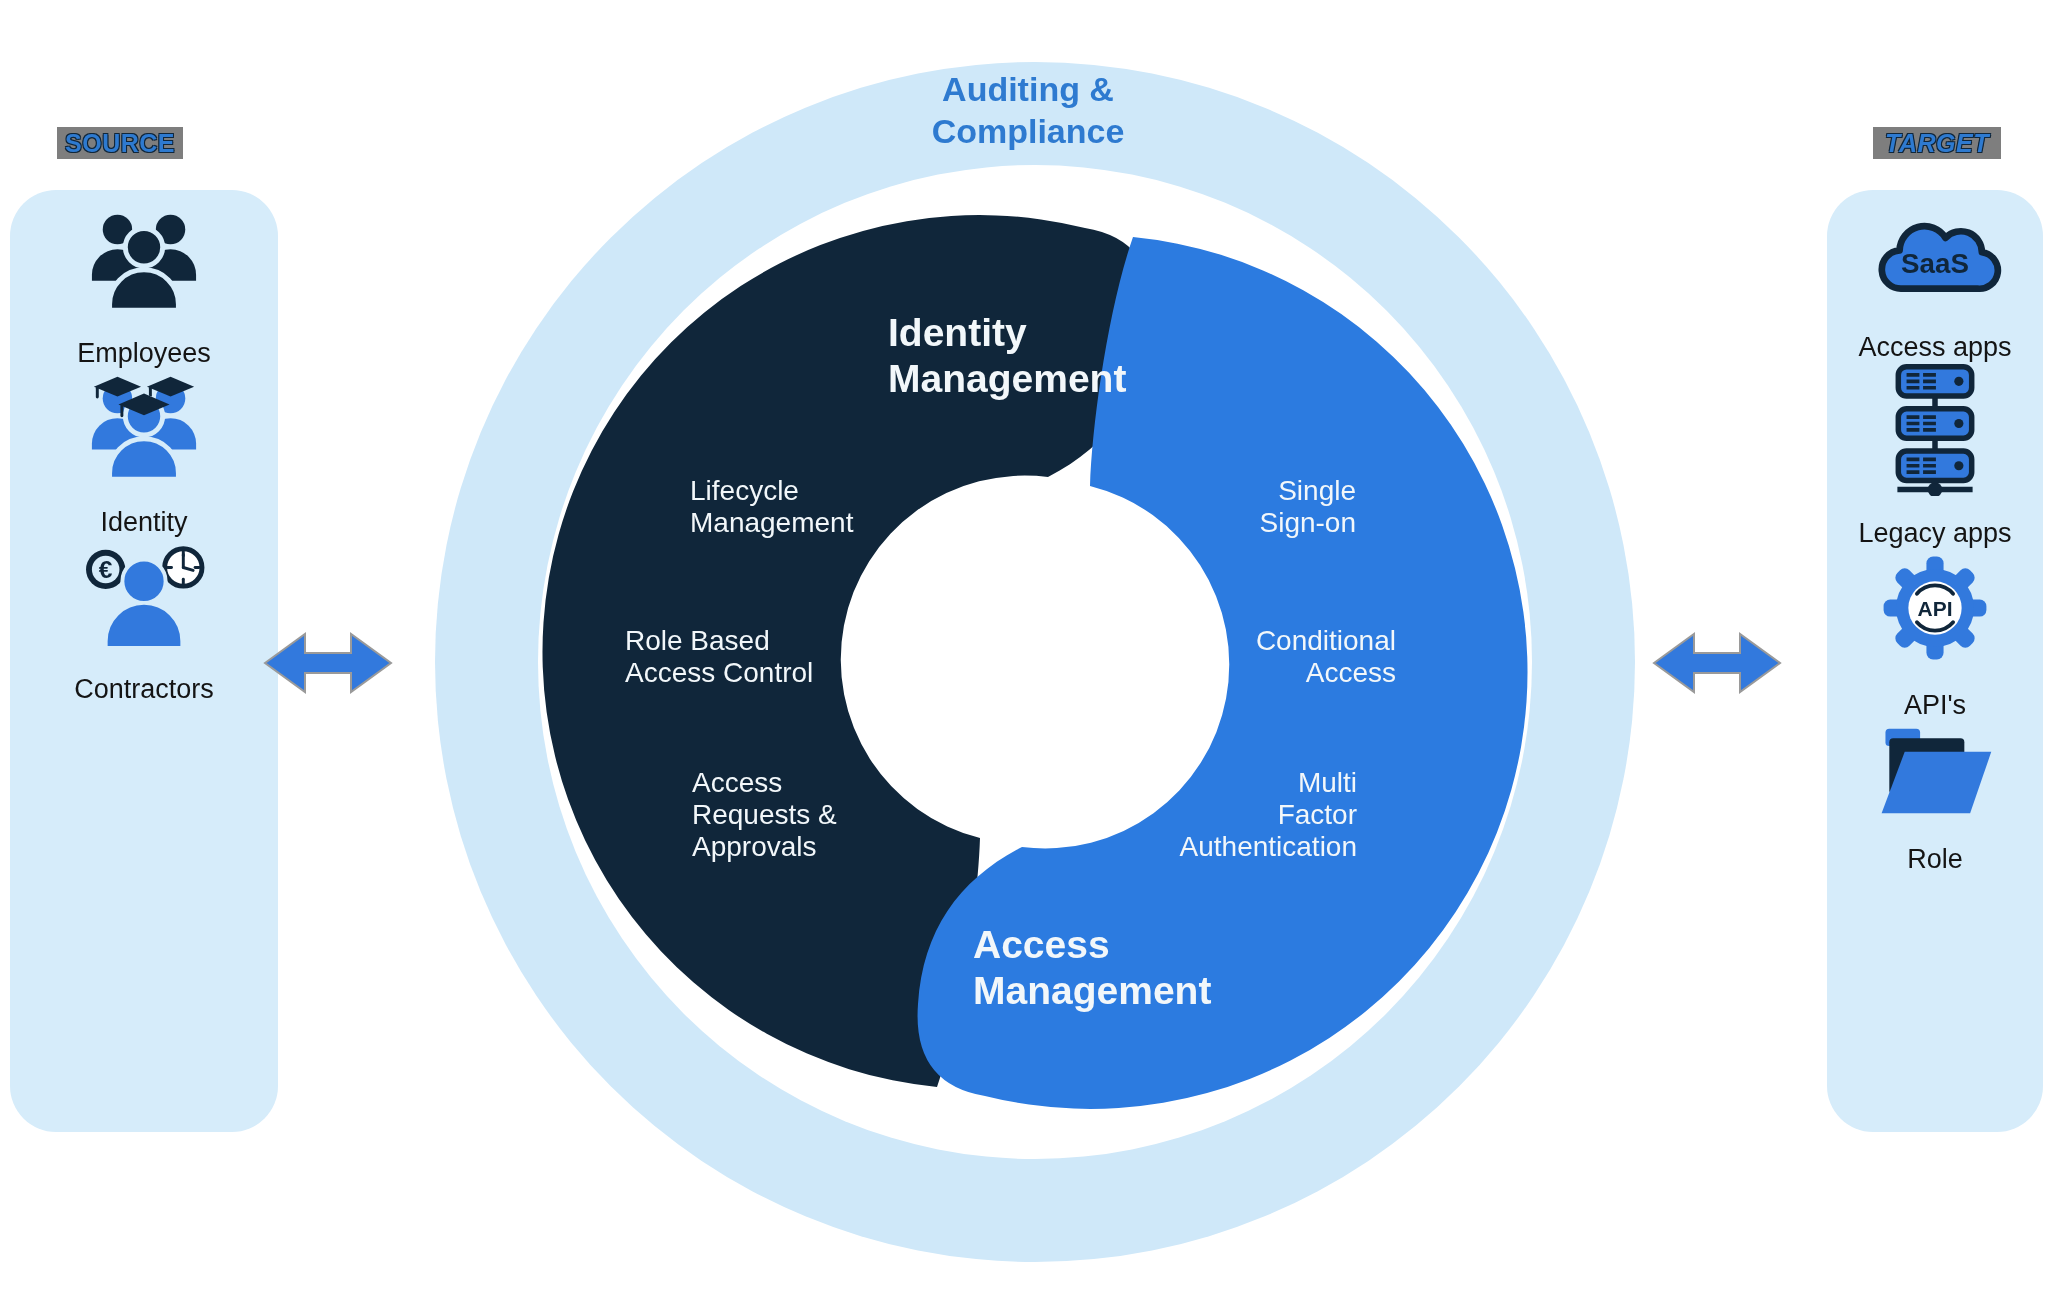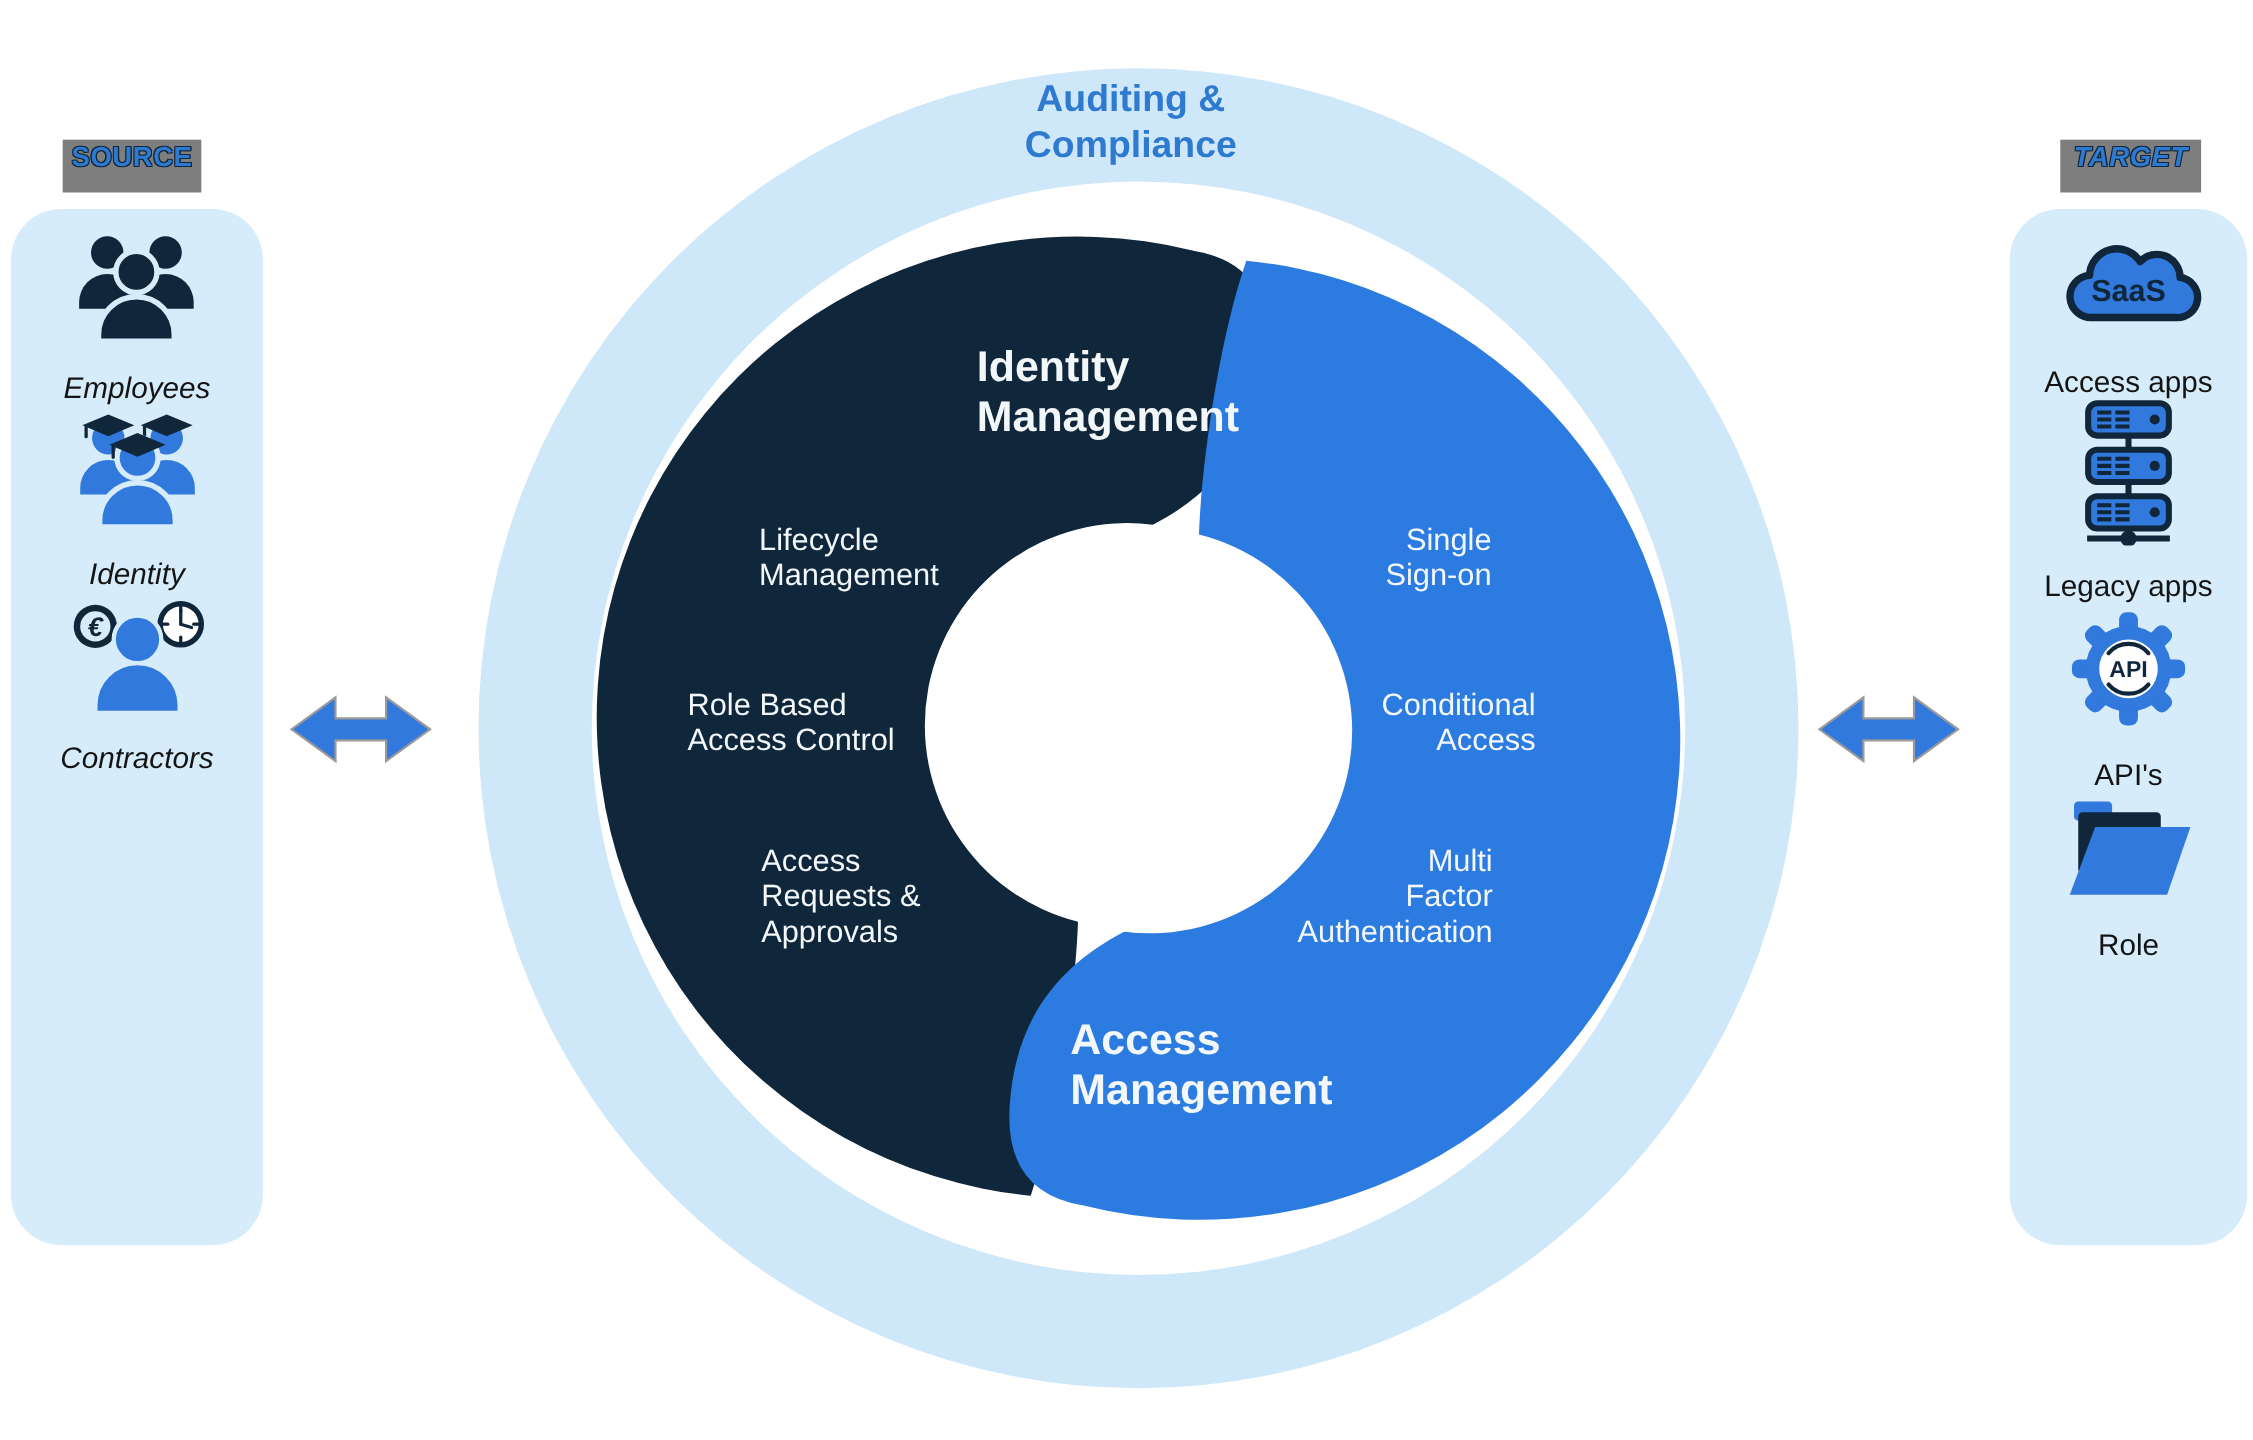--- a/index.html
+++ b/index.html
@@ -2,34 +2,34 @@
 <html><head>
 <meta charset="utf-8">
 <style>
   html,body{margin:0;padding:0;}
   body{
     width:2048px;height:1309px;position:relative;overflow:hidden;
     background:#ffffff;font-family:"Liberation Sans",sans-serif;
   }
   
   .side-label{
-    position:absolute;top:127px;height:48px;background:#7E7E7E;
+    position:absolute;top:127px;height:32px;background:#7E7E7E;
     color:#2E7AD0;font-weight:bold;font-size:25px;line-height:32px;
     text-align:center;letter-spacing:.5px;
     text-shadow:1px 1px 0 #10263A,-1px -1px 0 #10263A,1px -1px 0 #10263A,-1px 1px 0 #10263A;
   }
   #source-label{left:57px;width:126px;}
   #target-label{left:1873px;width:128px;font-style:italic;}
   .panel{
     position:absolute;top:190px;height:942px;background:#D6ECFA;
     border-radius:46px;display:flex;flex-direction:column;
     justify-content:flex-start;align-items:center;padding:14px 0;
     box-sizing:border-box;
   }
-  #source-panel{left:10px;width:229px;font-style:italic;}
+  #source-panel{left:10px;width:268px;}
   #target-panel{left:1827px;width:216px;}
   .panel-item{display:flex;flex-direction:column;align-items:center;gap:22px;}
   .panel-label{font-size:27px;color:#141414;white-space:nowrap;}
   
   .gap-arrow{position:absolute;top:630px;}
   #left-arrow{left:263px;}
   #right-arrow{left:1652px;}
   
   #diagram-svg{position:absolute;left:0;top:0;}
   #diagram-svg text{font-family:"Liberation Sans",sans-serif;}

